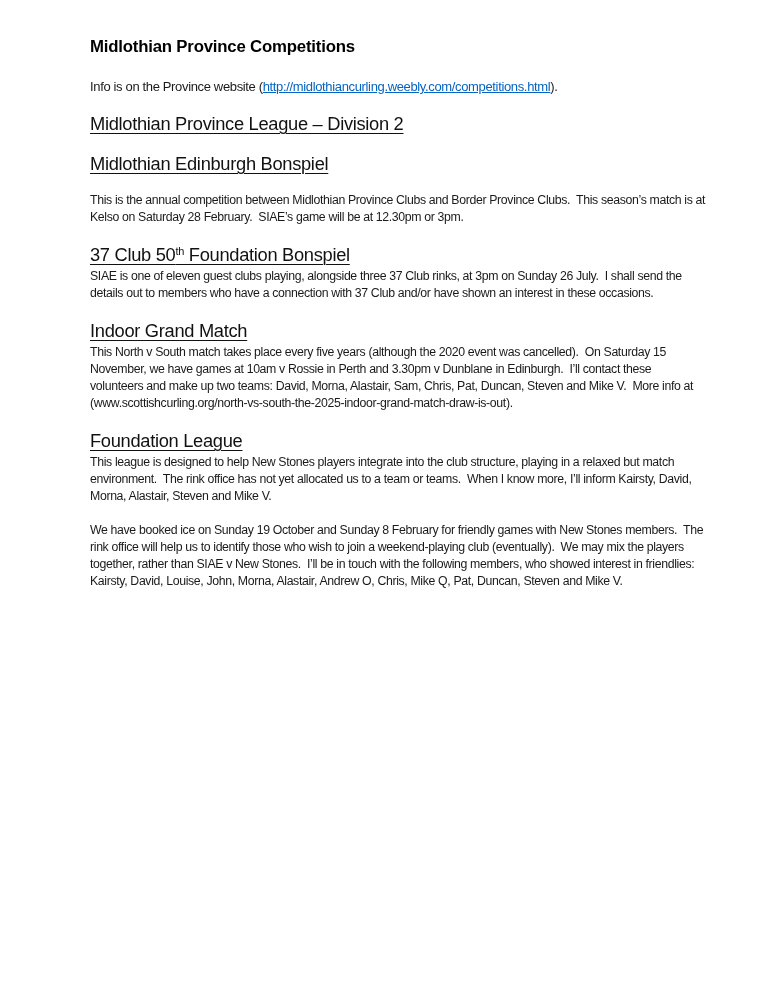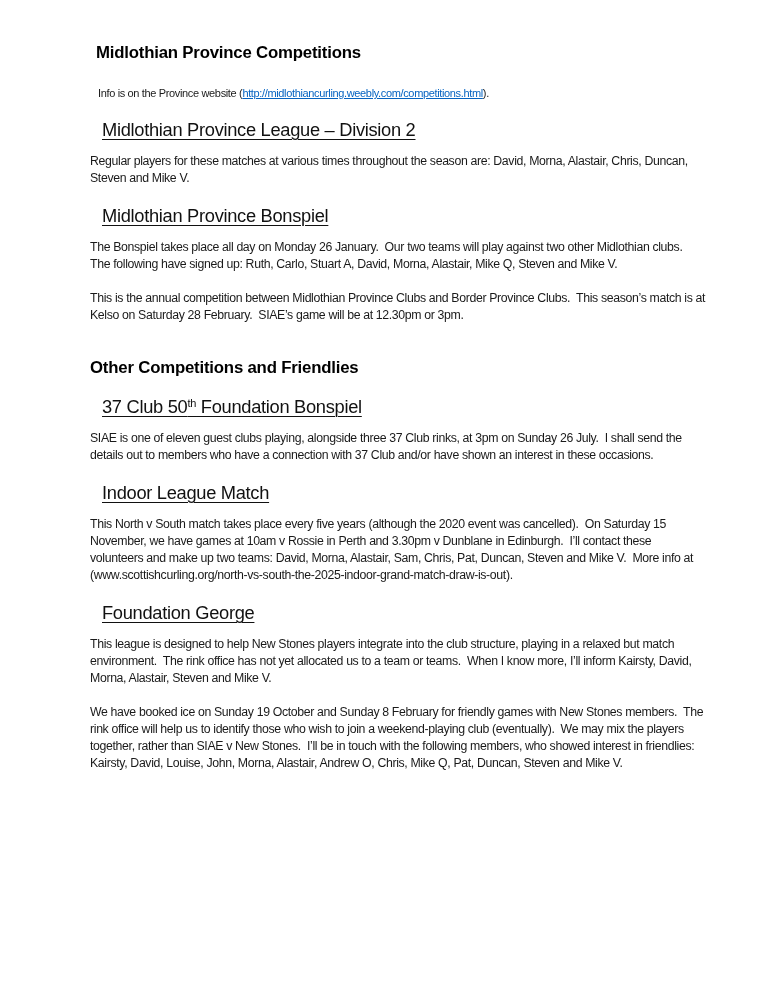--- a/index.html
+++ b/index.html
@@ -12,42 +12,42 @@
     padding: 37px 58px 0 90px;
     font-family: "Liberation Sans", sans-serif;
     color: #1a1a1a;
     overflow: hidden;
   }
   .doc-title {
     font-size: 16.8px;
     font-weight: bold;
     color: #000000;
     line-height: 20px;
-    margin: 6px;
+    margin: 0;
     letter-spacing: -0.2px;
   }
   .intro {
-    margin: 22px 0 0 8px;
-    font-size: 11px;
+    margin: 22px 0 0 0;
+    font-size: 13px;
     line-height: 16px;
     letter-spacing: -0.35px;
     white-space: pre-wrap;
   }
   .link {
     color: #0563c1;
     text-decoration: underline;
     cursor: pointer;
   }
   .section { margin: 17px 0 0 0; }
   .section-heading {
     font-size: 18.3px;
     font-weight: normal;
     color: #111111;
     line-height: 23px;
-    margin: 12px;
+    margin: 0;
     letter-spacing: -0.3px;
     text-decoration: underline;
     text-decoration-thickness: 1.4px;
     text-underline-offset: 3px;
   }
   .section-heading sup {
     font-size: 11px;
     line-height: 0;
     vertical-align: 6px;
   }
@@ -71,48 +71,45 @@
 <body>
 
 <div class="page">
 
   <h1 class="doc-title">Midlothian Province Competitions</h1>
 
   <p class="intro"><span>Info is on the Province website (</span><a class="link">http://midlothiancurling.weebly.com/competitions.html</a><span>).</span></p>
 
   <div class="section">
     <h2 class="section-heading">Midlothian Province League – Division 2</h2>
-    <p class="section-body">Regular players for these matches at various times throughout the season are: David, Morna, Alastair, Chris, Duncan, Steven and Mike V.</p>
   </div>
 
   <div class="section">
-    <h2 class="section-heading">Midlothian Province Bonspiel</h2>
-    <p class="section-body">The Bonspiel takes place all day on Monday 26 January.  Our two teams will play against two other Midlothian clubs.  The following have signed up: Ruth, Carlo, Stuart A, David, Morna, Alastair, Mike Q, Steven and Mike V.</p>
+    <h2 class="section-heading">Midlothian Edinburgh Bonspiel</h2>
   </div>
 
 
   <div class="section">
     <p class="section-body">This is the annual competition between Midlothian Province Clubs and Border Province Clubs.  This season’s match is at Kelso on Saturday 28 February.  SIAE’s game will be at 12.30pm or 3pm.</p>
   </div>
 
 
-  <h1 class="group-title">Other Competitions and Friendlies</h1>
 
   <div class="section">
     <h2 class="section-heading"><span>37 Club 50</span><sup>th</sup><span> Foundation Bonspiel</span></h2>
     <p class="section-body">SIAE is one of eleven guest clubs playing, alongside three 37 Club rinks, at 3pm on Sunday 26 July.  I shall send the details out to members who have a connection with 37 Club and/or have shown an interest in these occasions.</p>
   </div>
 
   <div class="section">
-    <h2 class="section-heading">Indoor League Match</h2>
+    <h2 class="section-heading">Indoor Grand Match</h2>
     <p class="section-body">This North v South match takes place every five years (although the 2020 event was cancelled).  On Saturday 15 November, we have games at 10am v Rossie in Perth and 3.30pm v Dunblane in Edinburgh.  I’ll contact these volunteers and make up two teams: David, Morna, Alastair, Sam, Chris, Pat, Duncan, Steven and Mike V.  More info at (www.scottishcurling.org/north-vs-south-the-2025-indoor-grand-match-draw-is-out).</p>
   </div>
 
   <div class="section">
-    <h2 class="section-heading">Foundation George</h2>
+    <h2 class="section-heading">Foundation League</h2>
     <p class="section-body">This league is designed to help New Stones players integrate into the club structure, playing in a relaxed but match environment.  The rink office has not yet allocated us to a team or teams.  When I know more, I’ll inform Kairsty, David, Morna, Alastair, Steven and Mike V.</p>
   </div>
 
   <div class="section">
     <p class="section-body">We have booked ice on Sunday 19 October and Sunday 8 February for friendly games with New Stones members.  The rink office will help us to identify those who wish to join a weekend-playing club (eventually).  We may mix the players together, rather than SIAE v New Stones.  I’ll be in touch with the following members, who showed interest in friendlies: Kairsty, David, Louise, John, Morna, Alastair, Andrew O, Chris, Mike Q, Pat, Duncan, Steven and Mike V.</p>
   </div>
 
 </div>
 
 </body></html>

